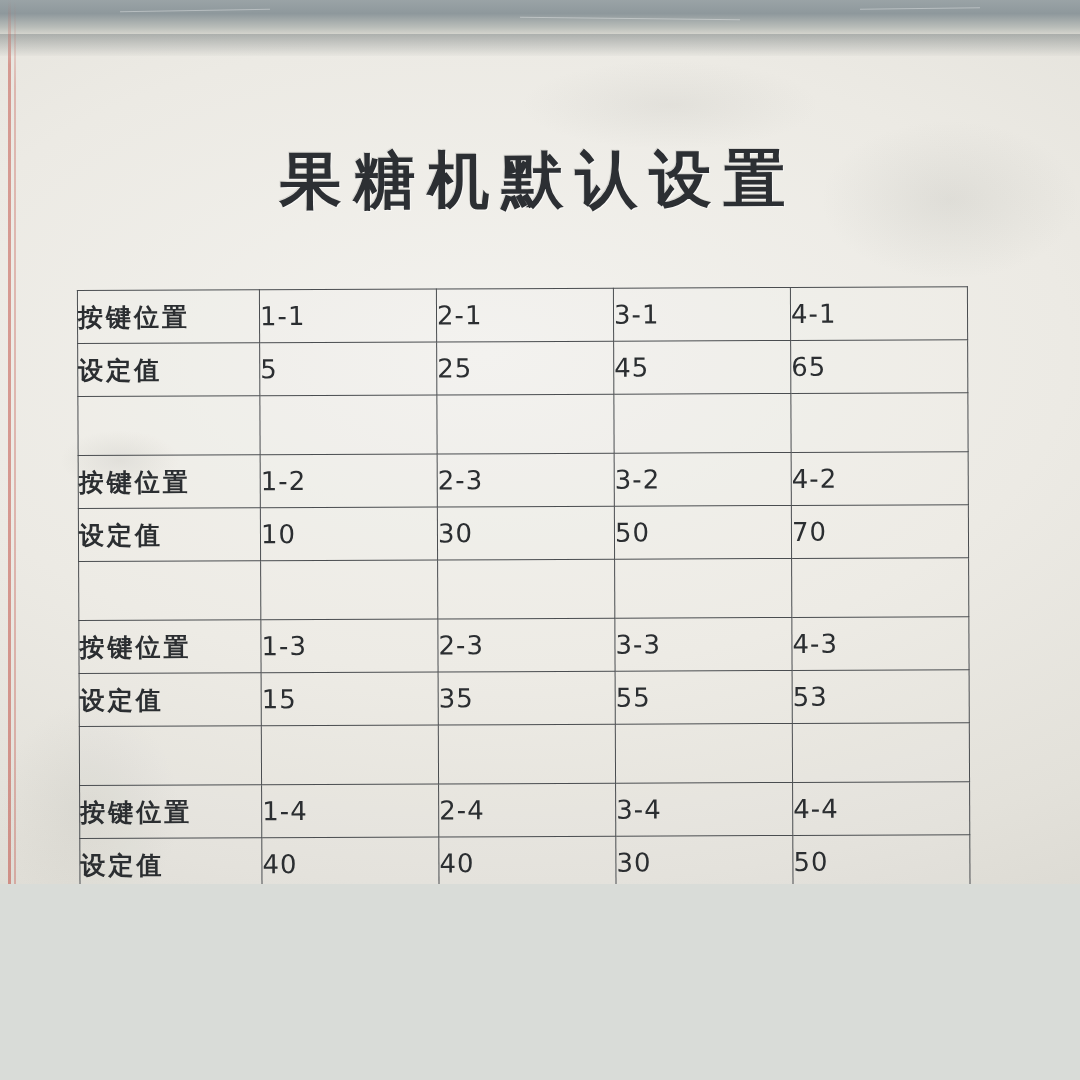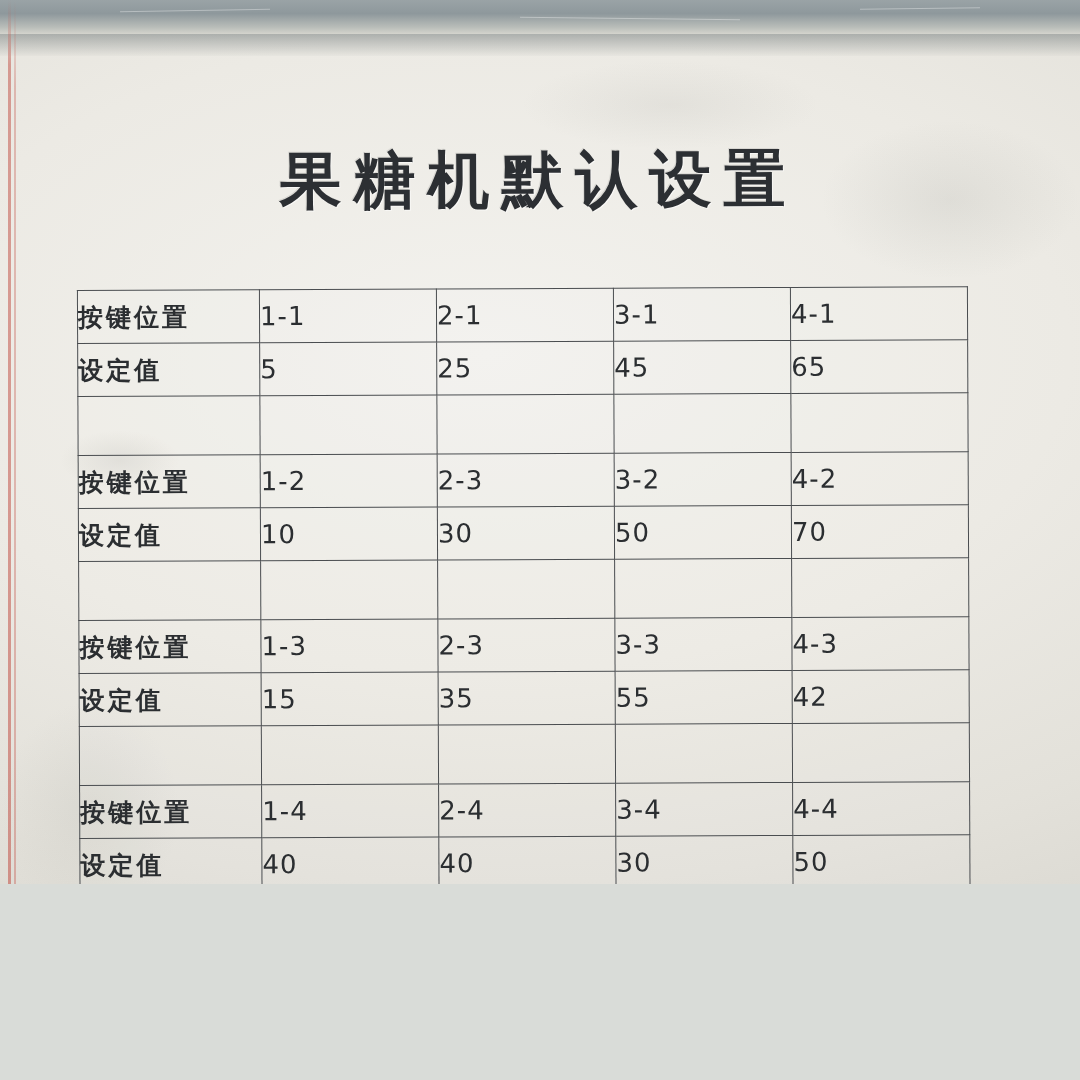--- a/index.html
+++ b/index.html
@@ -242,21 +242,21 @@
           <td class="value">1-3</td>
           <td class="value">2-3</td>
           <td class="value">3-3</td>
           <td class="value">4-3</td>
         </tr>
         <tr>
           <td class="label">设定值</td>
           <td class="value">15</td>
           <td class="value">35</td>
           <td class="value">55</td>
-          <td class="value">42</td>
+          <td class="value">53</td>
         </tr>
         <tr class="spacer">
           <td></td>
           <td></td>
           <td></td>
           <td></td>
           <td></td>
         </tr>
 
         <tr>

